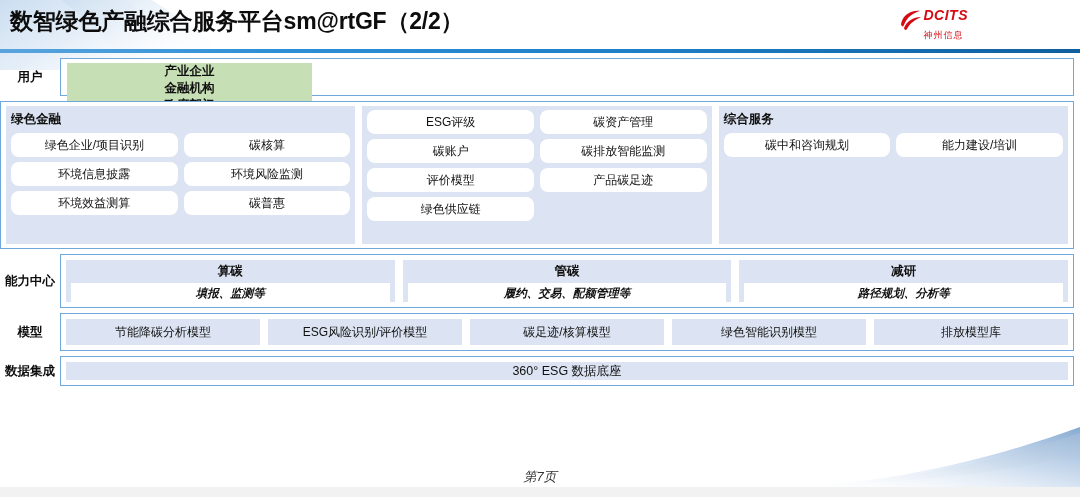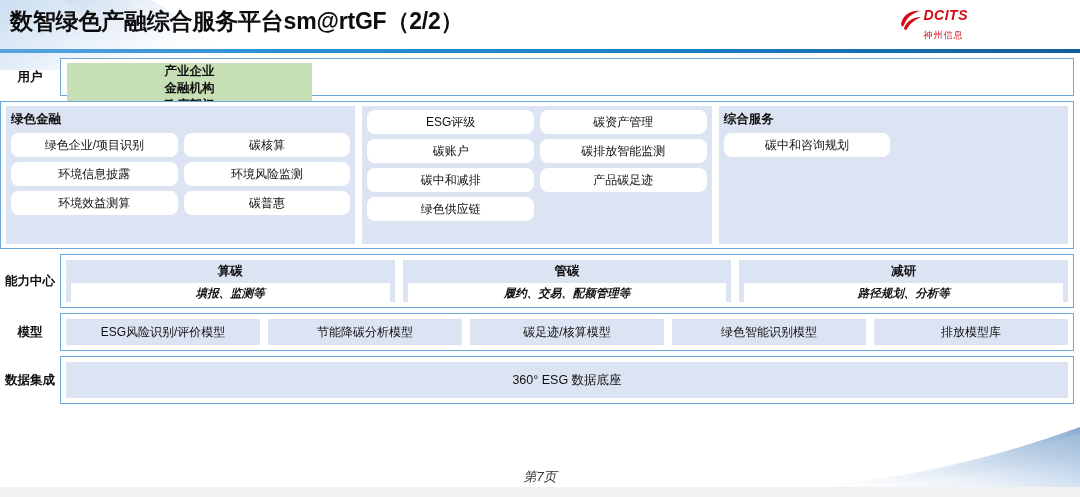--- a/index.html
+++ b/index.html
@@ -227,21 +227,21 @@
     display: flex;
     align-items: center;
     justify-content: center;
     font-size: 12px;
     color: #111;
     white-space: nowrap;
   }
 
   
   .row-data .row-body {
-    height: 48px;
+    height: 30px;
     padding: 5px;
   }
   .data-bar {
     flex: 1;
     background: #dce3f2;
     display: flex;
     align-items: center;
     justify-content: center;
     font-size: 12.5px;
     color: #111;
@@ -332,30 +332,31 @@
           <div class="scene-cell">碳普惠</div>
         </div>
       </div>
 
       <div class="scene-group cols2">
         <div class="scene-cells">
           <div class="scene-cell">ESG评级</div>
           <div class="scene-cell">碳资产管理</div>
           <div class="scene-cell">碳账户</div>
           <div class="scene-cell">碳排放智能监测</div>
-          <div class="scene-cell">碳中和减排</div>
+          <div class="scene-cell">评价模型</div>
           <div class="scene-cell">产品碳足迹</div>
           <div class="scene-cell">绿色供应链</div>
         </div>
       </div>
 
       <div class="scene-group cols2">
         <div class="scene-title">综合服务</div>
         <div class="scene-cells">
           <div class="scene-cell">碳中和咨询规划</div>
+          <div class="scene-cell">能力建设/培训</div>
         </div>
       </div>
 
     </div>
   </div>
 
   <div class="row row-cap">
     <div class="row-label">能力中心</div>
     <div class="row-body">
       <div class="cap-group">
@@ -369,22 +370,22 @@
       <div class="cap-group">
         <div class="cap-title">减研</div>
         <div class="cap-sub">路径规划、分析等</div>
       </div>
     </div>
   </div>
 
   <div class="row row-model">
     <div class="row-label">模型</div>
     <div class="row-body">
+      <div class="model-chip">节能降碳分析模型</div>
       <div class="model-chip">ESG风险识别/评价模型</div>
-      <div class="model-chip">节能降碳分析模型</div>
       <div class="model-chip">碳足迹/核算模型</div>
       <div class="model-chip">绿色智能识别模型</div>
       <div class="model-chip">排放模型库</div>
     </div>
   </div>
 
   <div class="row row-data">
     <div class="row-label">数据集成</div>
     <div class="row-body">
       <div class="data-bar">360° ESG 数据底座</div>

